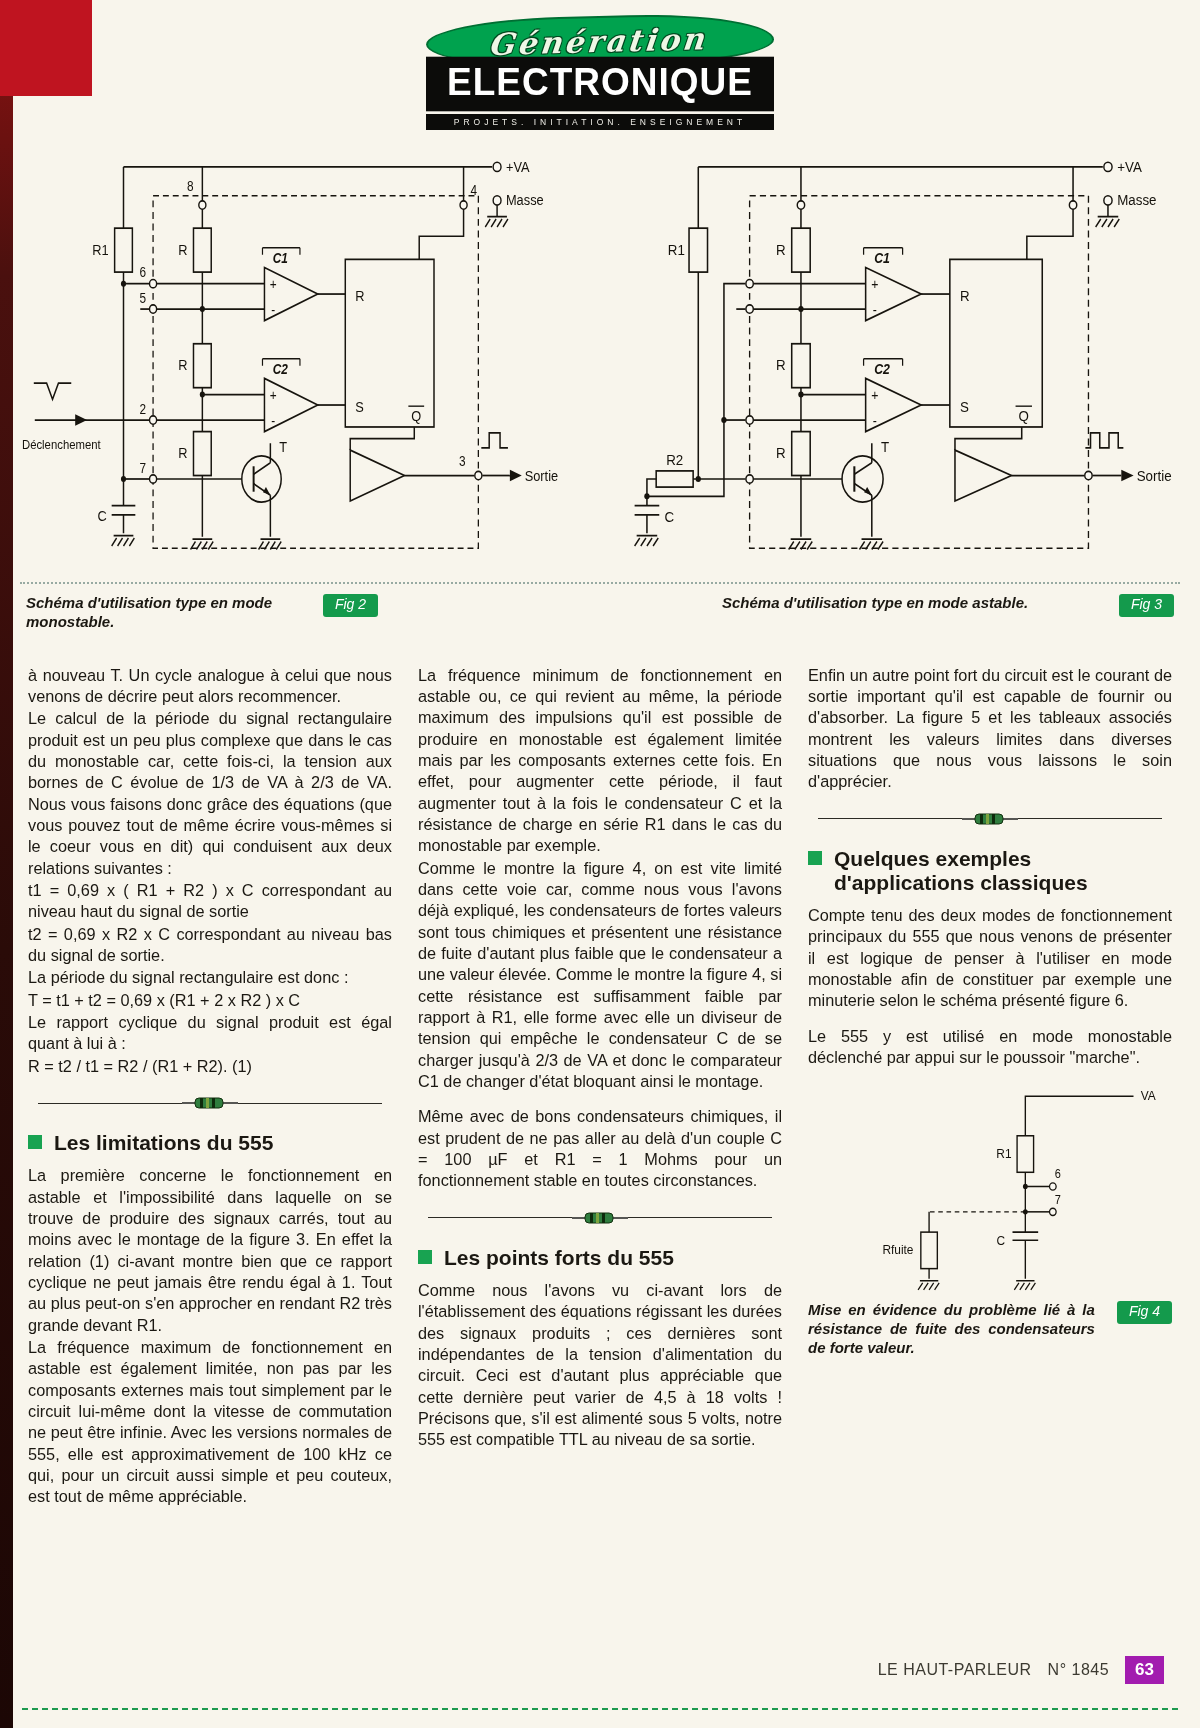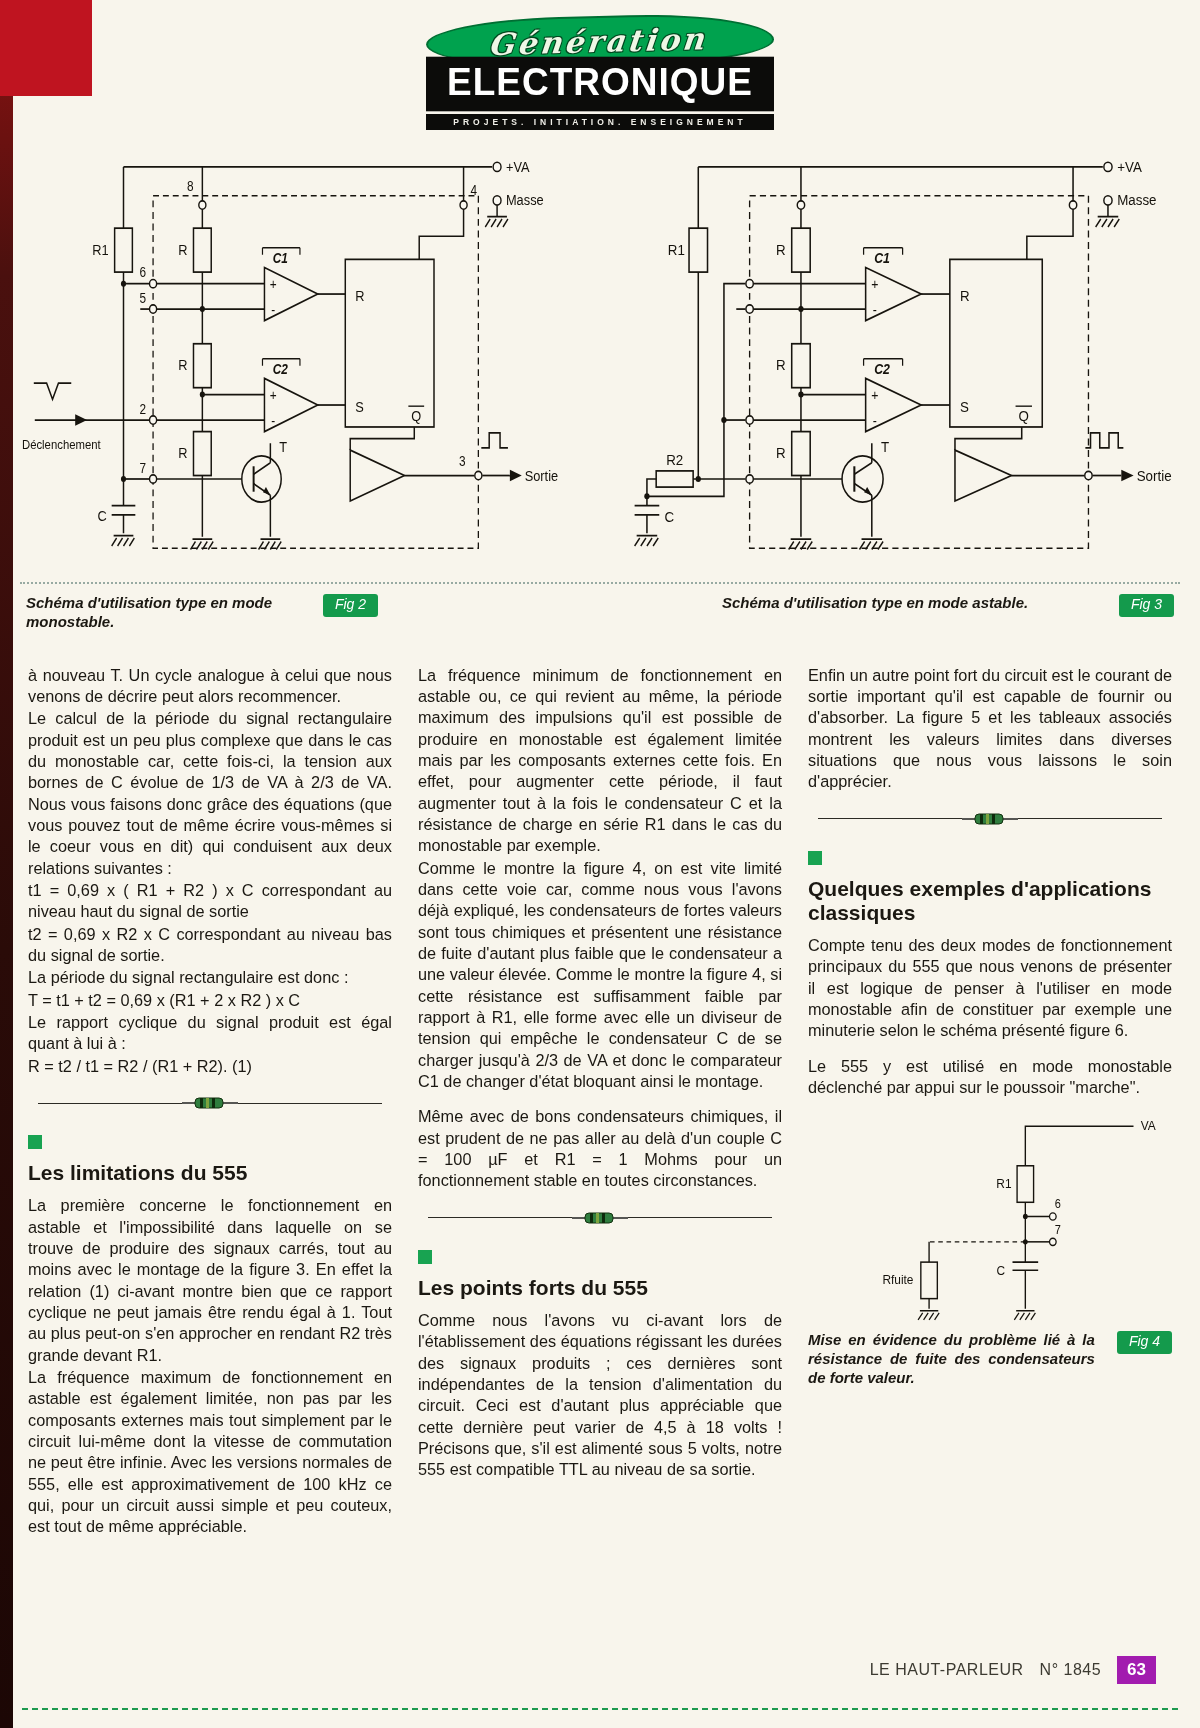--- a/index.html
+++ b/index.html
@@ -5,21 +5,21 @@
   html,body{margin:0;padding:0;background:#555;}
   .page{position:relative;width:1200px;height:1728px;background:#f8f5ec;font-family:"Liberation Sans",sans-serif;color:#1b1812;overflow:hidden;margin:0 auto;}
   .edge-strip{position:absolute;left:0;top:0;bottom:0;width:13px;background:linear-gradient(180deg,#8c1212 0%,#4a100e 16%,#2a0b08 55%,#1c0705 100%);}
   .corner-red{position:absolute;left:0;top:0;width:92px;height:96px;background:#bf1420;}
   
   .masthead{width:348px;margin:16px auto 0;text-align:center;position:relative;}
   .m-green{background:#00a24e;border:3px solid #00война? 0;}
   .m-green{background:#00a24e;border:2px solid #006f33;border-radius:48% 52% 46% 54% / 60% 70% 55% 65%;height:46px;display:flex;align-items:center;justify-content:center;transform:rotate(-1.5deg);}
   .m-script{font-family:"DejaVu Serif",serif;font-style:italic;font-weight:bold;font-size:30px;color:#eef7e6;letter-spacing:3px;transform:skewX(-10deg);text-shadow:1px 1px 0 #00471f,-1px -1px 0 #00471f,1px -1px 0 #00471f,-1px 1px 0 #00471f;}
   .m-black{background:#0c0c0a;color:#ffffff;font-weight:bold;font-size:37px;letter-spacing:1px;padding:3px 8px 7px;margin-top:-8px;position:relative;z-index:2;transform:scaleY(1.05);}
-  .m-tag{background:#0c0c0a;color:#f0efe8;font-size:8.5px;letter-spacing:4px;padding:3px 6px;margin-top:4px;font-weight:bold;}
+  .m-tag{background:#0c0c0a;color:#f0efe8;font-size:8.5px;letter-spacing:4px;padding:3px 6px;margin-top:4px;font-weight:normal;}
   
   .figs{display:flex;justify-content:space-between;align-items:flex-end;padding:8px 14px 0 20px;}
   .schematic{display:block;}
   .w{stroke:#17140e;stroke-width:1.5;fill:none;}
   .dsh{stroke:#17140e;stroke-width:1.3;fill:none;stroke-dasharray:5 4;}
   .comp{fill:none;stroke:#17140e;stroke-width:1.5;}
   .port{fill:#faf8f1;stroke:#17140e;stroke-width:1.4;}
   .dot{fill:#17140e;stroke:none;}
   .ah{fill:#17140e;stroke:none;}
   .slbl{font-family:"Liberation Sans",sans-serif;font-size:13px;fill:#15120c;}
@@ -31,29 +31,29 @@
   .figcap{display:flex;gap:22px;align-items:flex-start;font-weight:bold;font-style:italic;font-size:15px;line-height:1.25;}
   .cap-left{width:352px;}
   .cap-right{width:452px;}
   .fig-badge{background:#149a4c;color:#fff;font-weight:normal;font-style:italic;font-size:14px;padding:2px 12px 3px;border-radius:3px;white-space:nowrap;flex:none;}
   .cap-txt{flex:1;}
   
   .cols{display:flex;gap:26px;padding:20px 28px 0;}
   .col{flex:1;font-size:16.3px;line-height:1.31;text-align:justify;margin-top:13px;}
   .para{margin:0 0 1px;}
   .gap-top{margin-top:14px;}
-  .sec{font-size:21px;font-weight:bold;margin:20px 0 10px;display:flex;gap:12px;line-height:1.15;text-align:left;flex-direction:column;}
+  .sec{font-size:21px;font-weight:bold;margin:20px 0 10px;display:flex;gap:12px;line-height:1.15;text-align:left;}
   .sq{width:14px;height:14px;background:#18a351;flex:none;margin-top:4px;}
   .divider{display:flex;align-items:center;margin:18px 10px;}
   .divider .ln{flex:1;border-top:1.7px solid #2c2b24;}
   .res-ico{flex:none;}
   .fig4wrap{margin:12px 0 6px;display:flex;justify-content:flex-end;}
   .fig4cap{margin-top:6px;}
   
-  .footer{position:absolute;right:44px;bottom:44px;display:flex;align-items:center;gap:16px;}
+  .footer{position:absolute;right:36px;bottom:44px;display:flex;align-items:center;gap:16px;}
   .footer-text{font-size:16px;letter-spacing:.5px;color:#3c3a31;}
   .pagenum{background:#a21caf;color:#fff;font-weight:bold;font-size:17px;padding:4px 10px;}
   .footer-rule{position:absolute;left:22px;right:22px;bottom:18px;border-top:2px dashed #1f9a4f;}
 </style>
 </head>
 <body>
 
 <div class="page">
   <div class="edge-strip"></div>
   <div class="corner-red"></div>

